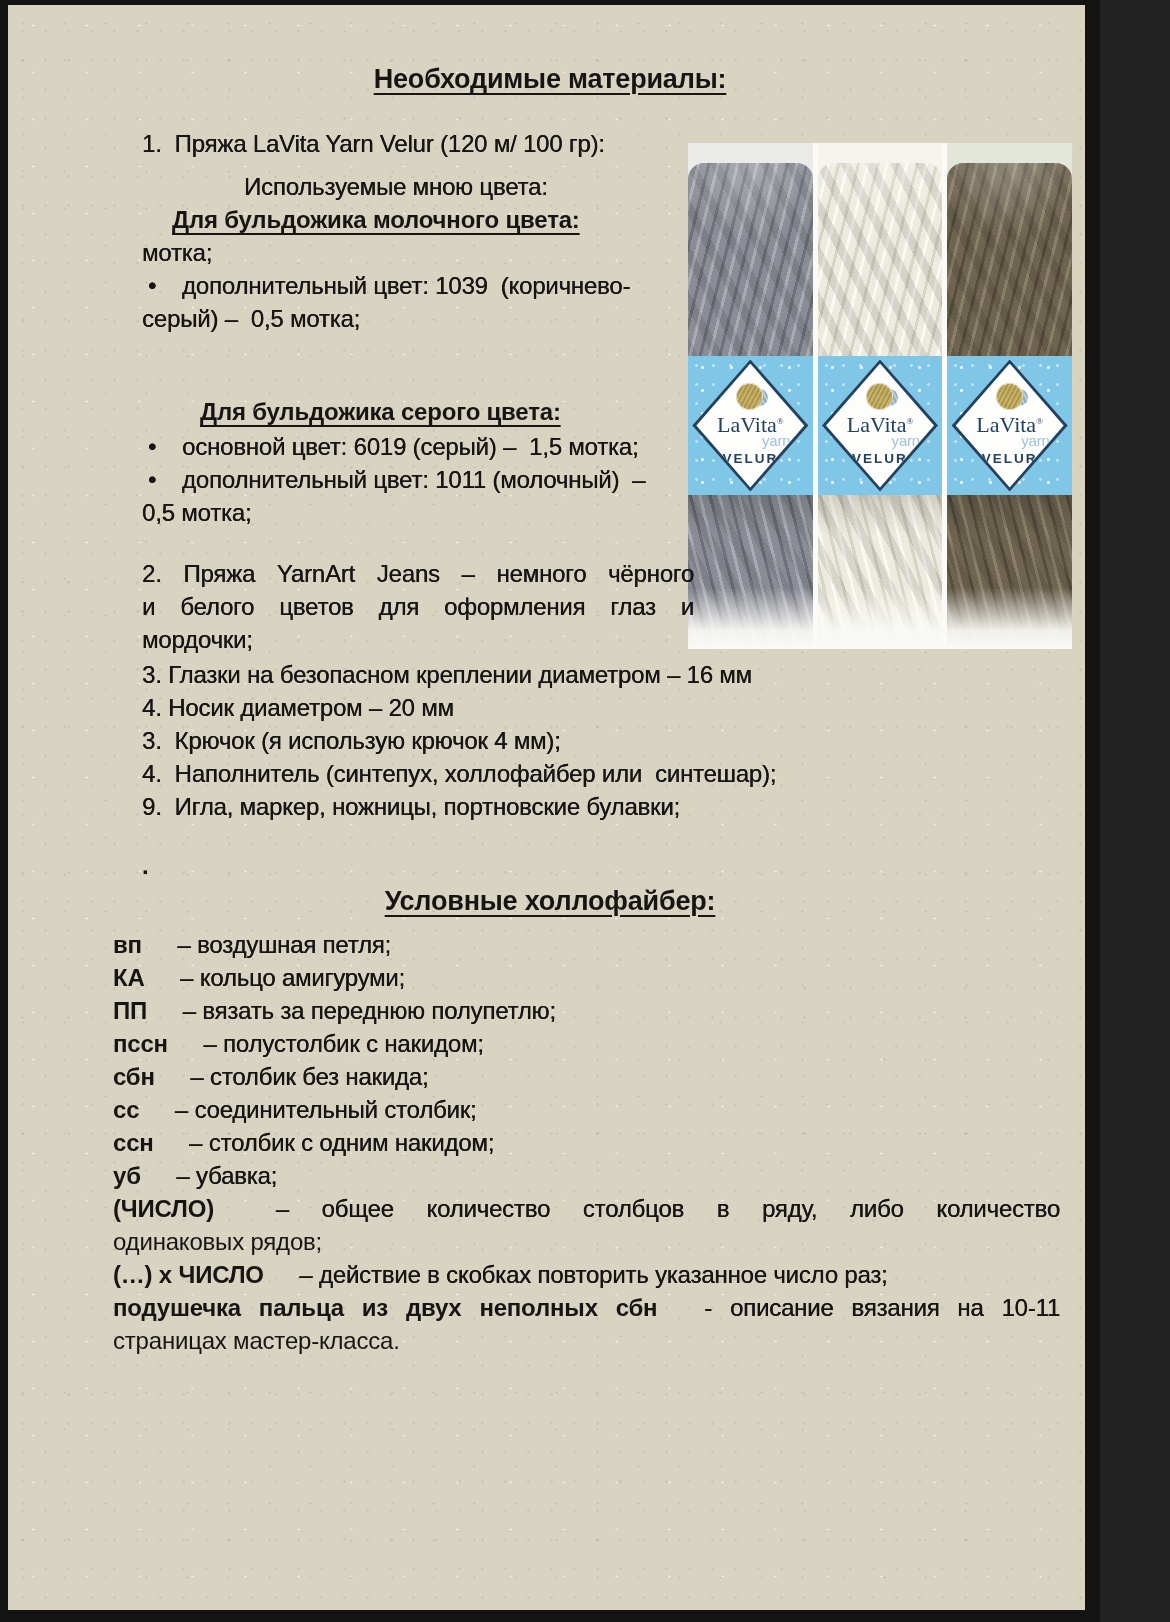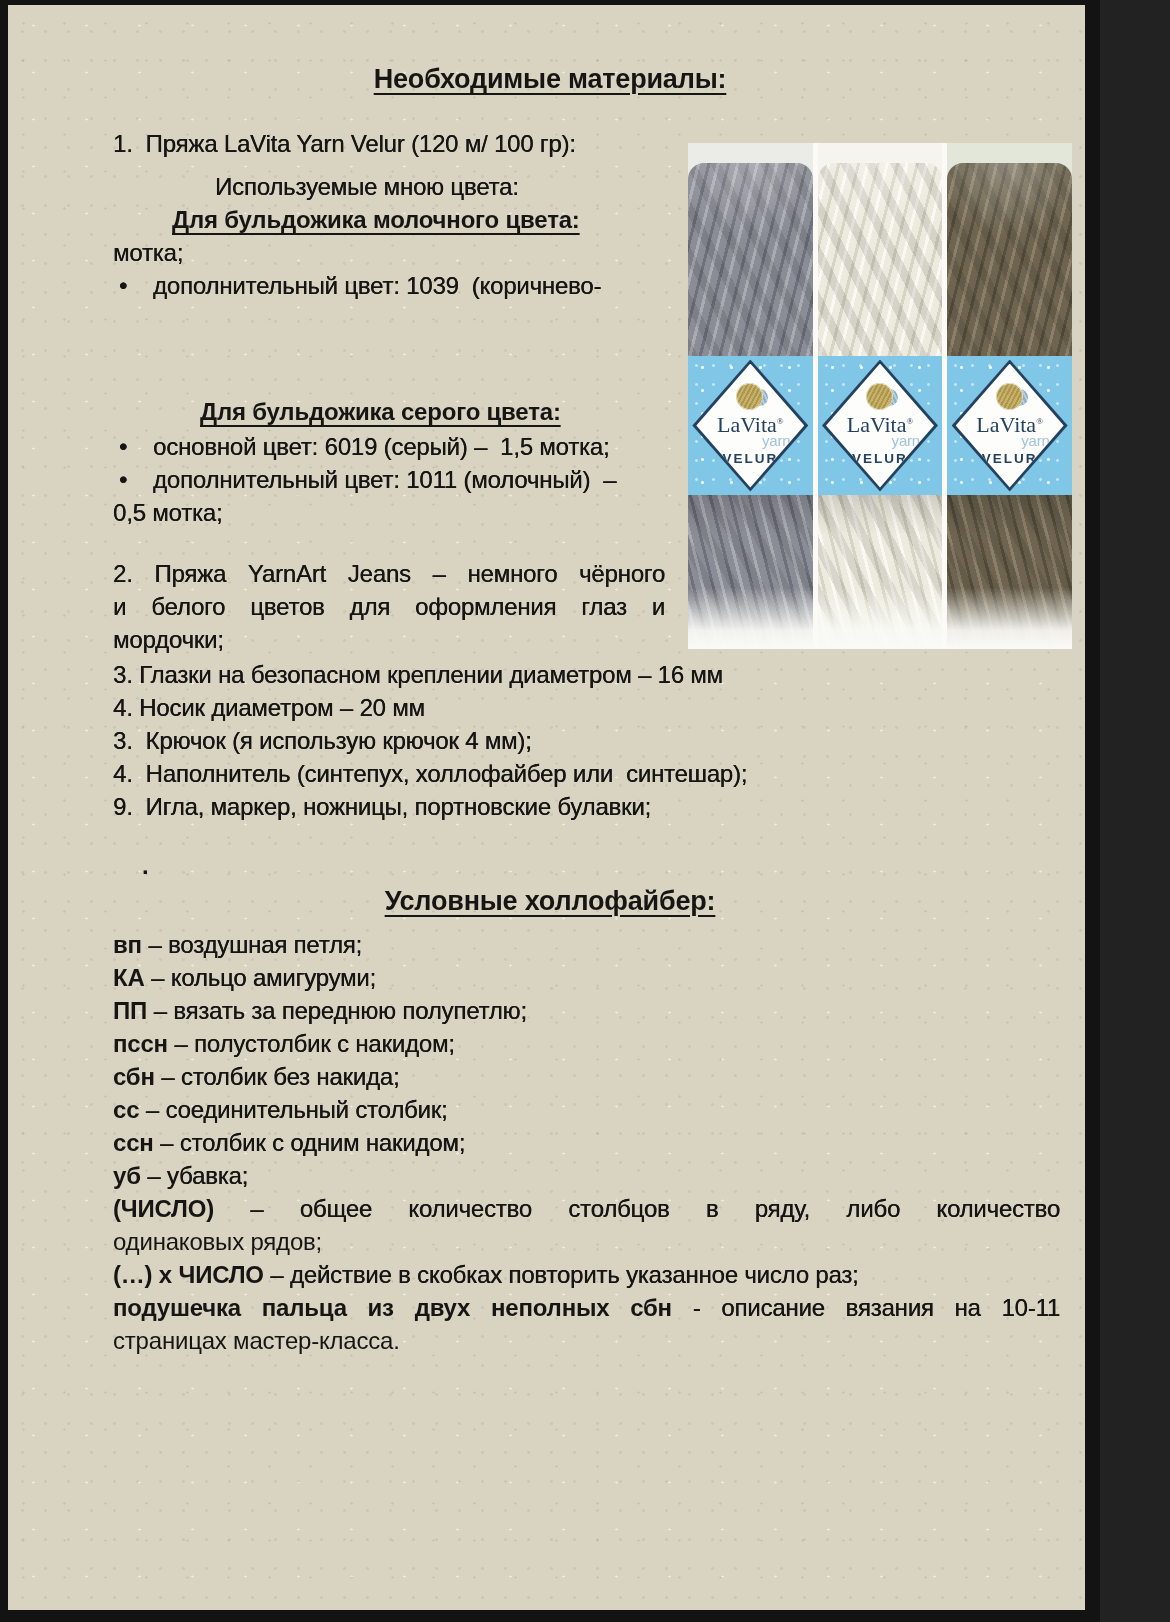--- a/index.html
+++ b/index.html
@@ -22,21 +22,21 @@
   .edge.b{left:0;right:0;bottom:0;height:12px;}
 
   .abs{position:absolute;}
   .ctr{left:0;right:0;text-align:center;}
   .pre{white-space:pre-wrap;}
   .ln{line-height:33px;font-size:24px;}
   .just{text-align:justify;text-align-last:justify;}
   .u{text-decoration:underline;text-decoration-thickness:2px;text-underline-offset:5px;}
   .b{font-weight:700;}
   .h1{font-size:27px;font-weight:700;}
-  .body-txt{text-shadow:0.3px 0 0 currentColor;}
+  .body-txt{text-shadow:0.3px 0 0 currentColor;margin-left:29px;}
   .bullet{display:inline-block;width:34px;padding-left:6px;}
 
   
   .photo{position:absolute;left:688px;top:143px;width:384px;height:506px;
          background:#fbfaf6;display:flex;gap:5px;}
   .col{flex:1 1 0;display:flex;flex-direction:column;background:var(--bg);
        padding-top:20px;overflow:hidden;position:relative;}
   .ytop,.ybot{margin:0;}
   .ytop{height:193px;
     background:
@@ -142,20 +142,21 @@
       <div class="ybot"></div>
     </div>
   </div>
 
   <div class="abs ln body-txt" style="top:170px;left:215px;">Используемые мною цвета:</div>
   <div class="abs ln u b" style="top:203px;left:172px;">Для бульдожика молочного цвета:</div>
 
   <div class="abs body-txt" style="top:236px;left:113px;width:570px;">
     <div class="ln pre">мотка;</div>
     <div class="ln pre"><span class="bullet">•</span><span class="pre">дополнительный цвет: 1039  (коричнево-</span></div>
+    <div class="ln pre">серый) –  0,5 мотка;</div>
   </div>
 
   <div class="abs ln u b" style="top:395px;left:200px;">Для бульдожика серого цвета:</div>
 
   <div class="abs body-txt" style="top:430px;left:113px;width:600px;">
     <div class="ln pre"><span class="bullet">•</span><span class="pre">основной цвет: 6019 (серый) –  1,5 мотка;</span></div>
     <div class="ln pre"><span class="bullet">•</span><span class="pre">дополнительный цвет: 1011 (молочный)  –</span></div>
     <div class="ln pre">0,5 мотка;</div>
   </div>
 

